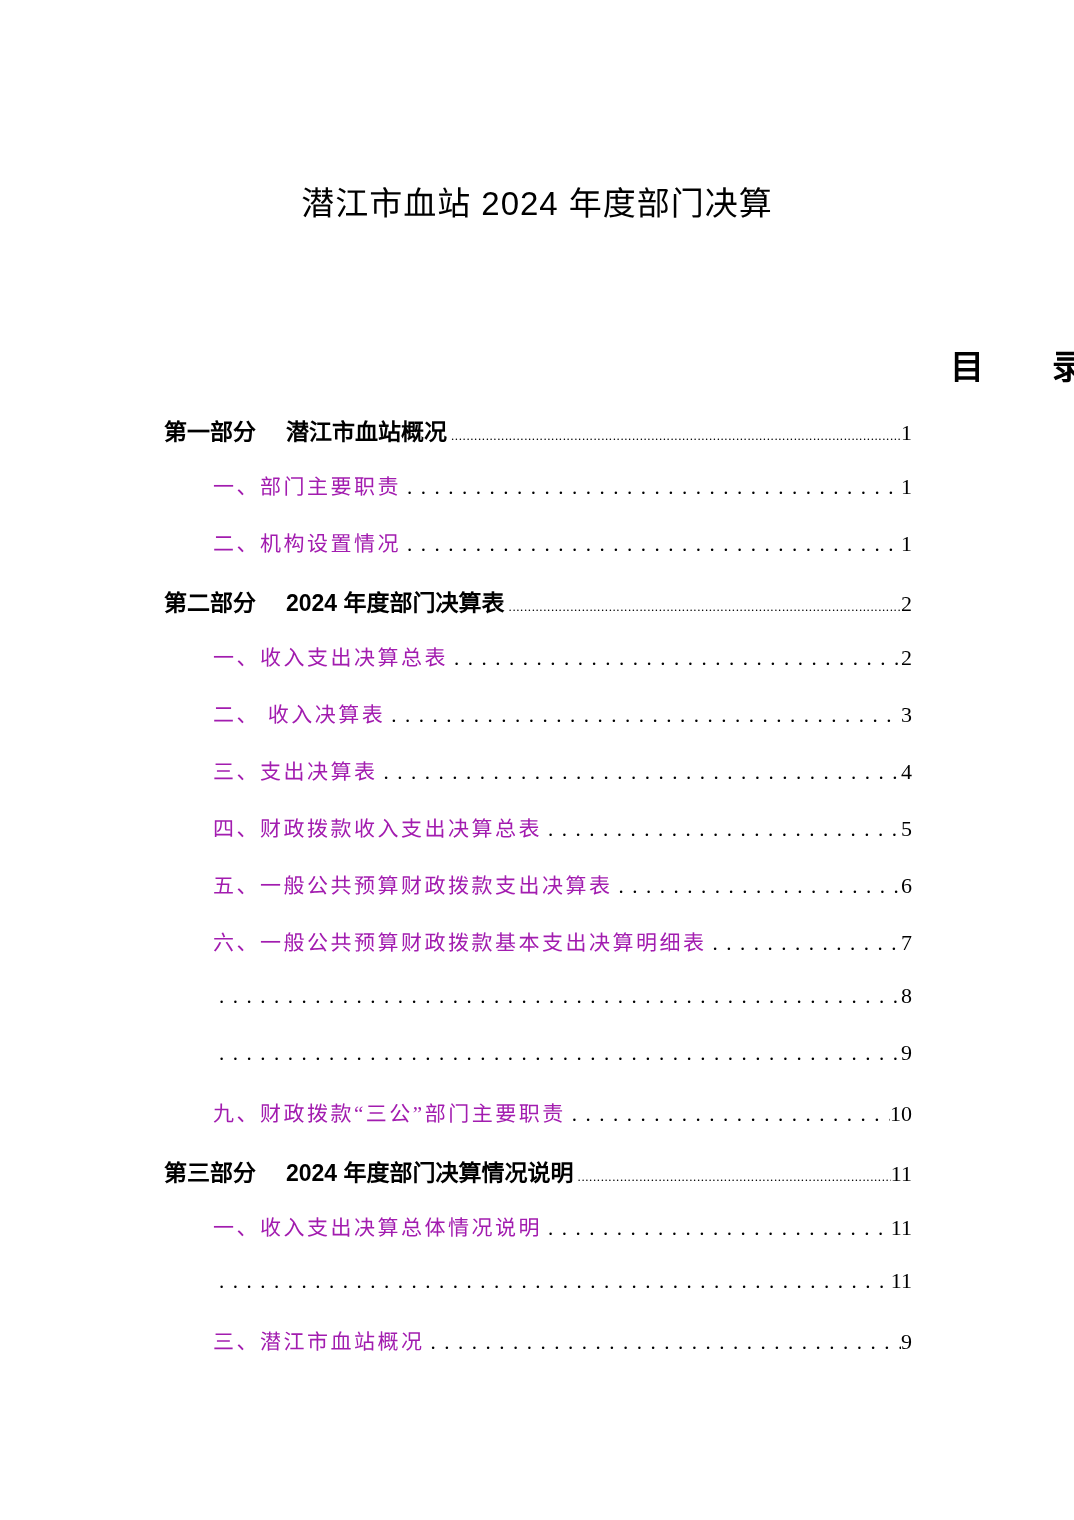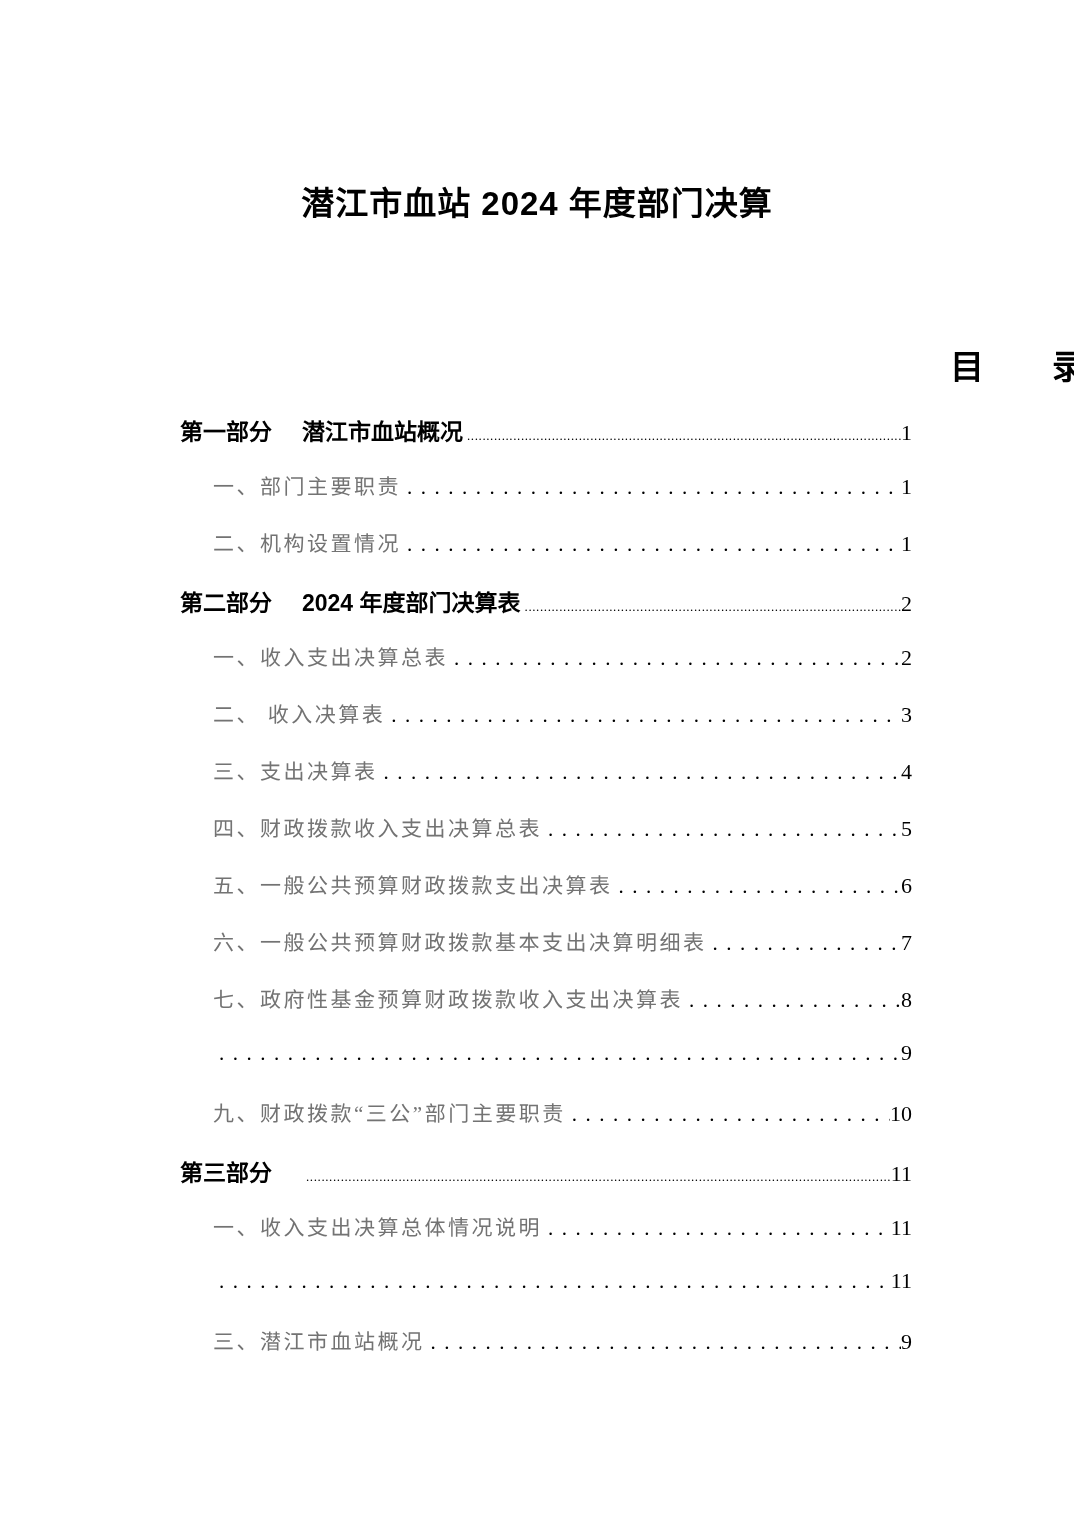--- a/index.html
+++ b/index.html
@@ -17,21 +17,21 @@
     margin: 0 auto;
   }
   .doc-title {
     position: absolute;
     top: 185px;
     left: 0;
     width: 100%;
     margin: 0;
     text-align: center;
     font-family: "Liberation Sans", sans-serif;
-    font-weight: bold;
+    font-weight: normal;
     font-size: 33px;
     line-height: 1.15;
     letter-spacing: 1px;
     white-space: pre;
   }
   .toc-heading {
     position: absolute;
     top: 348px;
     left: 12px;
     width: 100%;
@@ -59,37 +59,36 @@
   }
   .toc-row.level1 {
     font-family: "Liberation Sans", sans-serif;
     font-weight: bold;
     font-size: 23px;
   }
   .level1 .part-label {
     flex: none;
     margin-right: 30px;
     white-space: pre;
-    margin-left: 16px;
   }
   .level1 .entry-title {
     flex: none;
     white-space: pre;
   }
   .toc-row.level2 {
     font-family: "Liberation Serif", serif;
     font-weight: normal;
     font-size: 21px;
     padding-left: 49px;
   }
   .level2 .entry-title {
     flex: none;
     letter-spacing: 2.5px;
     white-space: pre;
-    color: #737373;
+    color: #a21caf;
   }
   .leader {
     flex: 1 1 auto;
     overflow: hidden;
     white-space: nowrap;
     font-family: "Liberation Serif", serif;
     font-weight: normal;
     color: #000000;
     min-width: 10px;
   }
@@ -175,38 +174,38 @@
     <span class="page-num">6</span>
   </div>
 
   <div class="toc-row level2">
     <span class="entry-title">六、一般公共预算财政拨款基本支出决算明细表</span>
     <span class="leader sparse">................................................................................................................................................................................................................................................................................................................................................................................................................</span>
     <span class="page-num">7</span>
   </div>
 
   <div class="toc-row level2">
-    <span class="entry-title">七、政府性基金预算财政拨款收入支出决算表</span>
     <span class="leader sparse">................................................................................................................................................................................................................................................................................................................................................................................................................</span>
     <span class="page-num">8</span>
   </div>
 
   <div class="toc-row level2">
     <span class="leader sparse">................................................................................................................................................................................................................................................................................................................................................................................................................</span>
     <span class="page-num">9</span>
   </div>
 
   <div class="toc-row level2">
     <span class="entry-title">九、财政拨款“三公”部门主要职责</span>
     <span class="leader sparse">................................................................................................................................................................................................................................................................................................................................................................................................................</span>
     <span class="page-num">10</span>
   </div>
 
   <div class="toc-row level1">
     <span class="part-label">第三部分</span>
+    <span class="entry-title">2024 年度部门决算情况说明</span>
     <span class="leader dense">................................................................................................................................................................................................................................................................................................................................................................................................................</span>
     <span class="page-num">11</span>
   </div>
 
   <div class="toc-row level2">
     <span class="entry-title">一、收入支出决算总体情况说明</span>
     <span class="leader sparse">................................................................................................................................................................................................................................................................................................................................................................................................................</span>
     <span class="page-num">11</span>
   </div>
 

